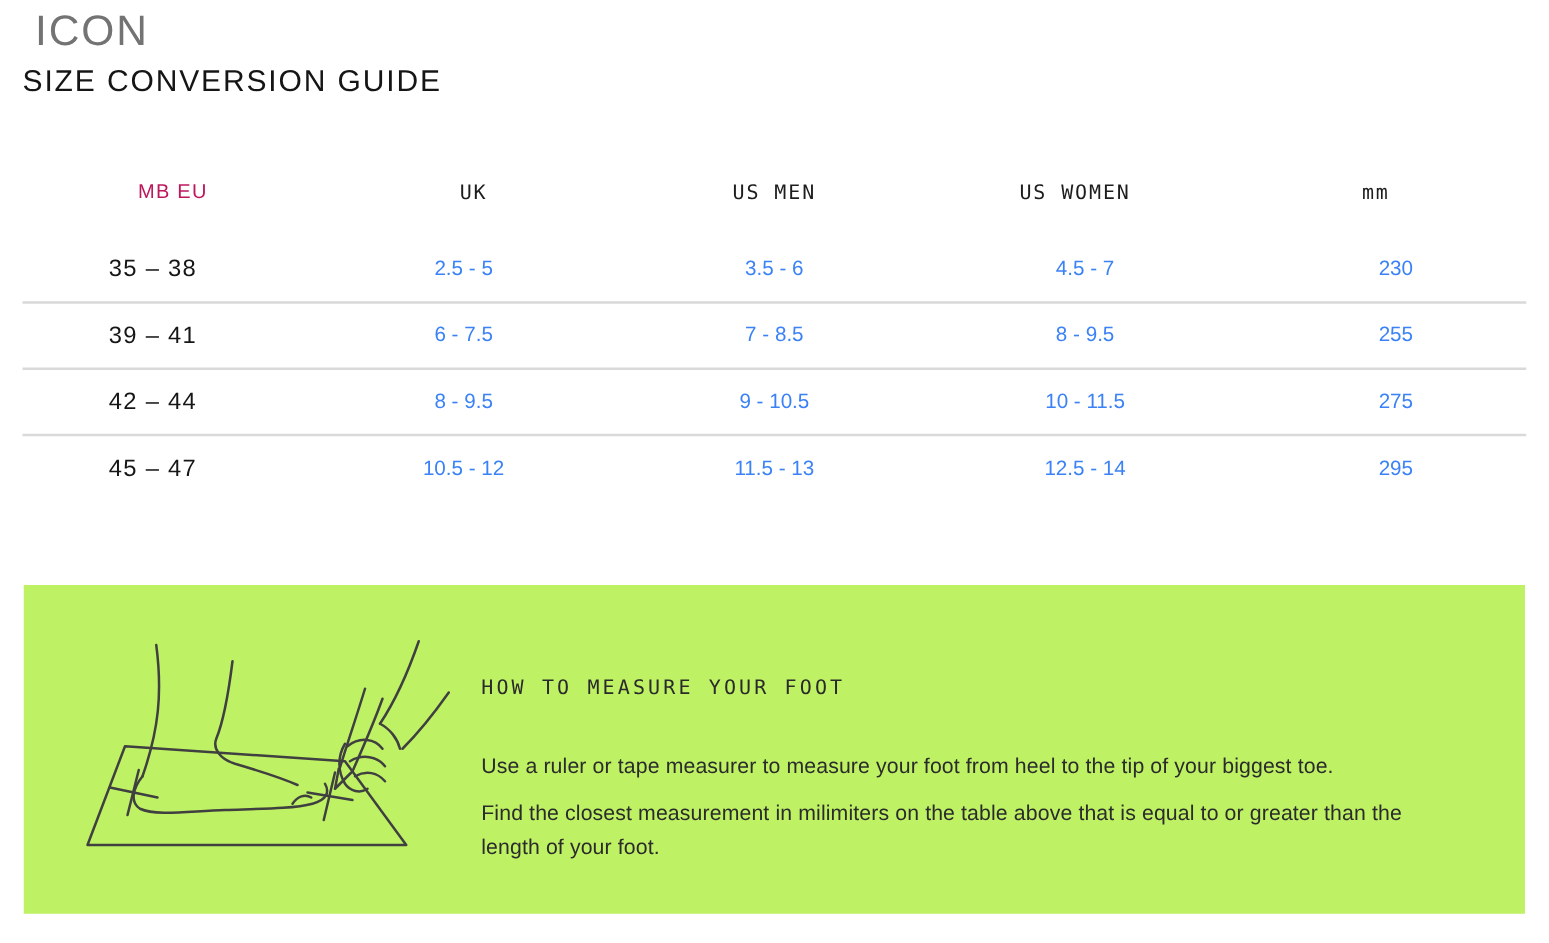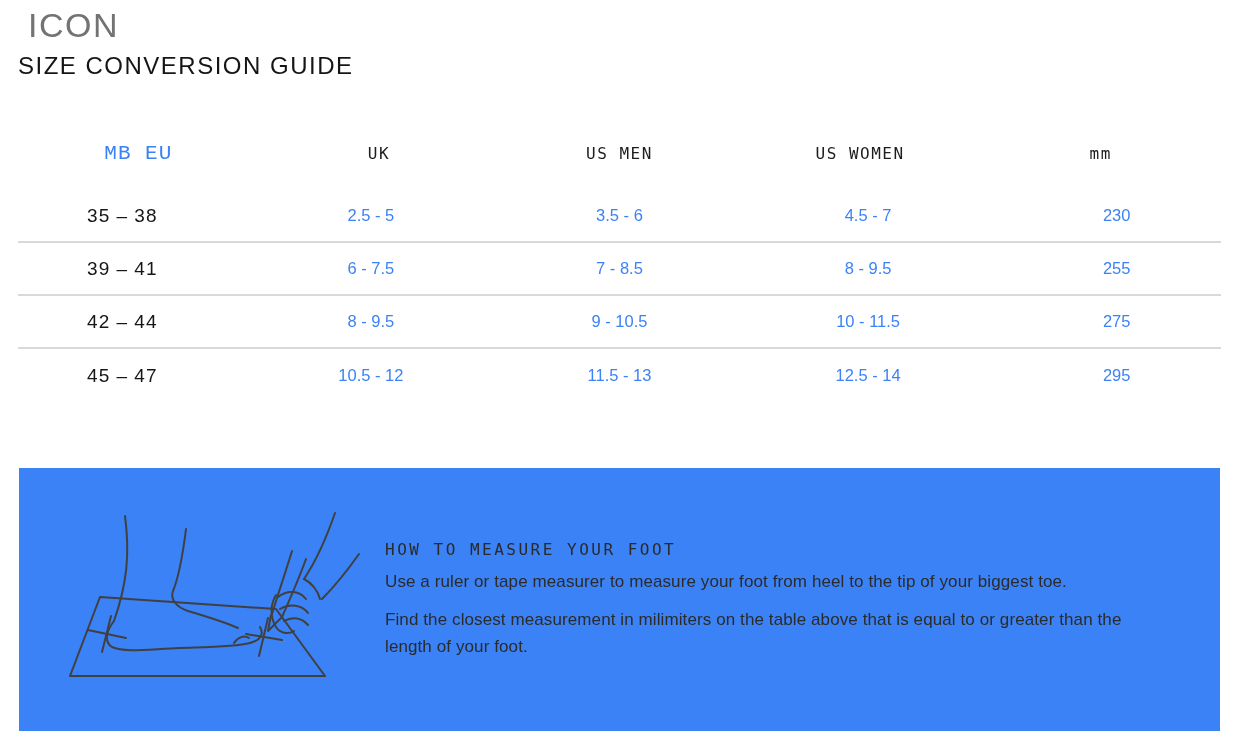--- a/index.html
+++ b/index.html
@@ -23,53 +23,52 @@
     font-size:24px; font-weight:400; letter-spacing:1.5px; color:#151515;
   }
 
   
   .size-table { position:absolute; left:18px; top:130px; width:1203px; }
   .thead { display:flex; height:60px; align-items:flex-start; padding-top:9px; }
   .trow  { display:flex; height:53px; align-items:center;gap:40px; }
   .trow.bordered { border-bottom:2px solid #d9d9d9; }
   .cell { width:20%; text-align:center; }
   .h-brand {
-    font-size:21px; font-weight:500; letter-spacing:1px; color:#3b82f6;
+    font-size:16px; font-weight:500; letter-spacing:1px; color:#be185d;
     line-height:30px;
-    font-family:Liberation Mono, monospace;
   }
   .h-mono {
     font-family:"DejaVu Sans Mono", monospace;
     font-size:16px; letter-spacing:1.5px; color:#1d1d1d; line-height:30px;
   }
   .c-brand { font-size:19px; font-weight:500; letter-spacing:1px; color:#161616; }
   .c-data  { font-size:16.5px; color:#3b82f6; }
 
   
   .measure-panel {
     position:absolute; left:19px; top:468px;
     width:1201px; height:263px;
-    background:#3b82f6;
+    background:#bef264;
   }
   .illustration {
     position:absolute; left:11px; top:30px;
     width:330px; height:212px;
   }
   .measure-text {
     position:absolute; left:366px; top:72px; width:790px;
   }
   .measure-heading {
     font-family:"DejaVu Sans Mono", monospace;
     font-size:16px; letter-spacing:2.5px; color:#2a2a2a; font-weight:400;
   }
   .measure-text p {
     font-size:17px; line-height:27px; color:#2b2b2b;
     letter-spacing:0.1px; width:770px;
   }
-  .measure-text p.first { margin-top:9px; }
+  .measure-text p.first { margin-top:40px; }
   .measure-text p + p { margin-top:11px; }
 </style>
 </head>
 <body>
 
 <div class="page">
 
   <div class="title">ICON</div>
   <div class="subtitle">SIZE CONVERSION GUIDE</div>
 

